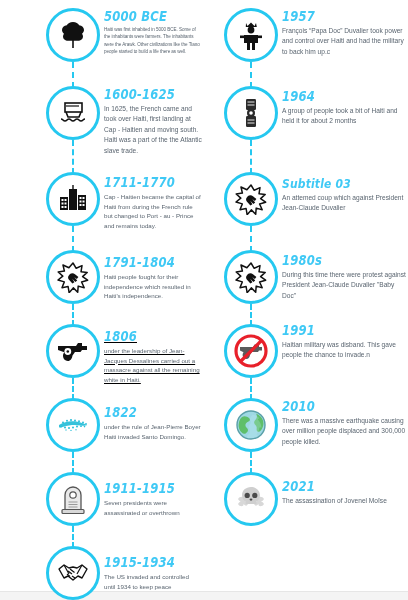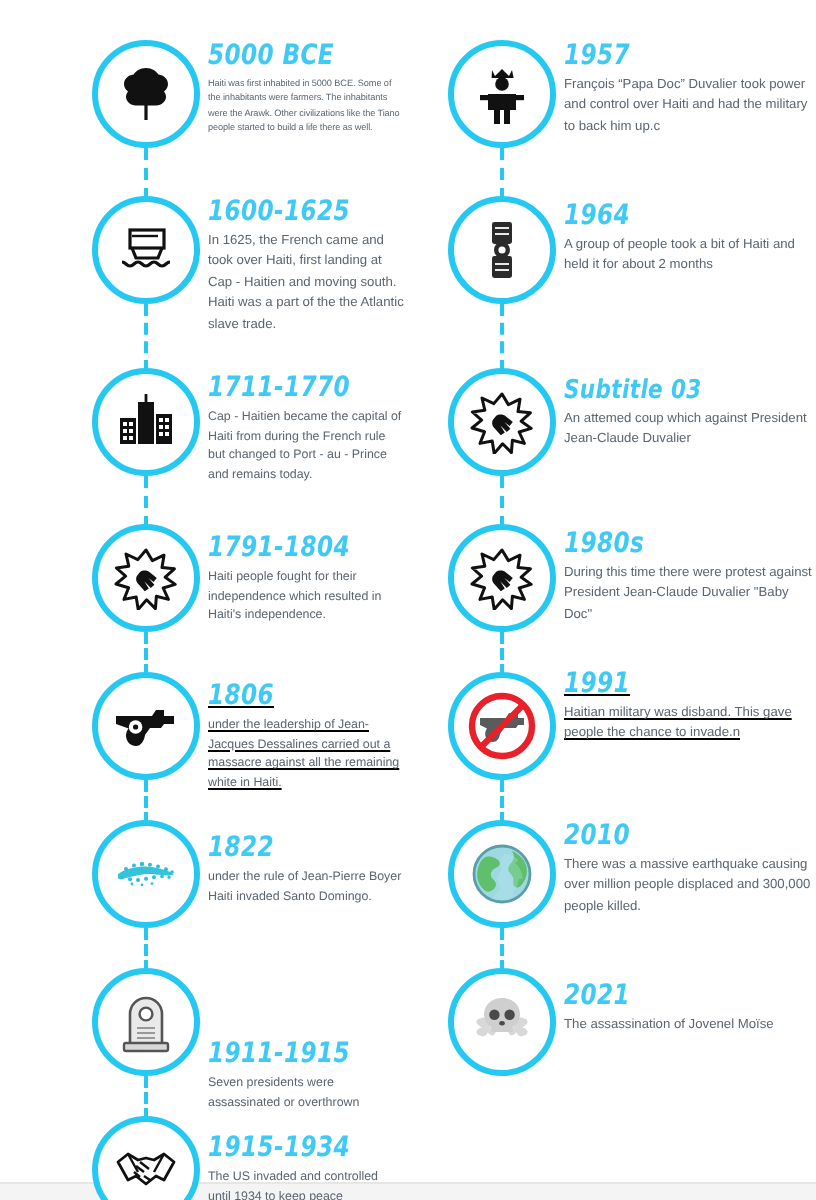--- a/index.html
+++ b/index.html
@@ -14,21 +14,21 @@
     background: #ffffff;
     overflow: hidden;
   }
   #page::after {
     content: "";
     position: absolute; left: 0; right: 0; bottom: 0;
     height: 8px; background: #f4f4f4;
     border-top: 1px solid #e6e6e6;
   }
 
-  .column { position: absolute; top: 12px; width: 204px; height: 491px; padding-left: 36px; }
+  .column { position: absolute; top: 0; width: 204px; height: 491px; padding-left: 36px; }
   #col-left  { left: 0; }
   #col-right { left: 204px; }
 
   .entry { position: absolute; left: 0; width: 204px; }
 
   
   .connector {
     position: absolute;
     width: 0; border-left: 2px dashed #25C8F0;
     z-index: 0;
@@ -223,21 +223,21 @@
           <svg width="28" height="32" viewBox="0 0 28 32">
             <path d="M6 27V12a8 8 0 0 1 16 0v15z" fill="#e9e9e9" stroke="#555" stroke-width="1.3"></path>
             <circle cx="14" cy="12" r="3.2" fill="#fff" stroke="#555" stroke-width="1.2"></circle>
             <line x1="9.5" y1="19" x2="18.5" y2="19" stroke="#999" stroke-width="1"></line>
             <line x1="9.5" y1="21.5" x2="18.5" y2="21.5" stroke="#999" stroke-width="1"></line>
             <line x1="9.5" y1="24" x2="18.5" y2="24" stroke="#999" stroke-width="1"></line>
             <rect x="3" y="26.5" width="22" height="4" rx="1" fill="#d8d8d8" stroke="#555" stroke-width="1.2"></rect>
           </svg>
         </span>
       </div>
-      <div class="body" style="top:8px;margin-top:27px;">
+      <div class="body" style="top:8px;">
         <div class="year y-lg">1911-1915</div>
         <div class="desc d-sm">Seven presidents were assassinated or overthrown</div>
       </div>
     </div>
 
     <div class="entry" style="top:546px;">
       <div class="marker">
         <span>
           <svg width="34" height="26" viewBox="0 0 34 26">
             <path d="M3 9l5-4 5 3 4-1 4 1 5-3 5 4-5 9-4-2-5 4-5-4-4 2z" fill="#fff" stroke="#111" stroke-width="1.4" stroke-linejoin="round"></path>
@@ -337,21 +337,21 @@
     <div class="entry" style="top:324px;">
       <div class="marker">
         <span>
           <svg width="36" height="36" viewBox="0 0 36 36">
             <circle cx="18" cy="18" r="15" fill="#fff" stroke="#e8202a" stroke-width="3.2"></circle>
             <path fill="#5b5b5b" d="M7 14h13l1.5-2.5h4.5V14h3v3.5h-3l-1 1.5h-6l-2 3c-.4 2.4-1.6 4-3.6 4-2.2 0-3.8-1.8-3.8-4 0-1 .3-2 .9-2.8L7 17.5z"></path>
             <line x1="7.5" y1="28.5" x2="28.5" y2="7.5" stroke="#e8202a" stroke-width="3.2"></line>
           </svg>
         </span>
       </div>
-      <div class="body" style="top:-2px;text-decoration:underline;">
+      <div class="body" style="top:-2px;">
         <div class="year y-lg">1991</div>
         <div class="desc d-md">Haitian military was disband. This gave people the chance to invade.n</div>
       </div>
     </div>
 
     <div class="entry" style="top:398px;">
       <div class="marker">
         <span>
           <svg width="34" height="34" viewBox="0 0 34 34">
             <circle cx="17" cy="17" r="14" fill="#9ed8e3"></circle>

